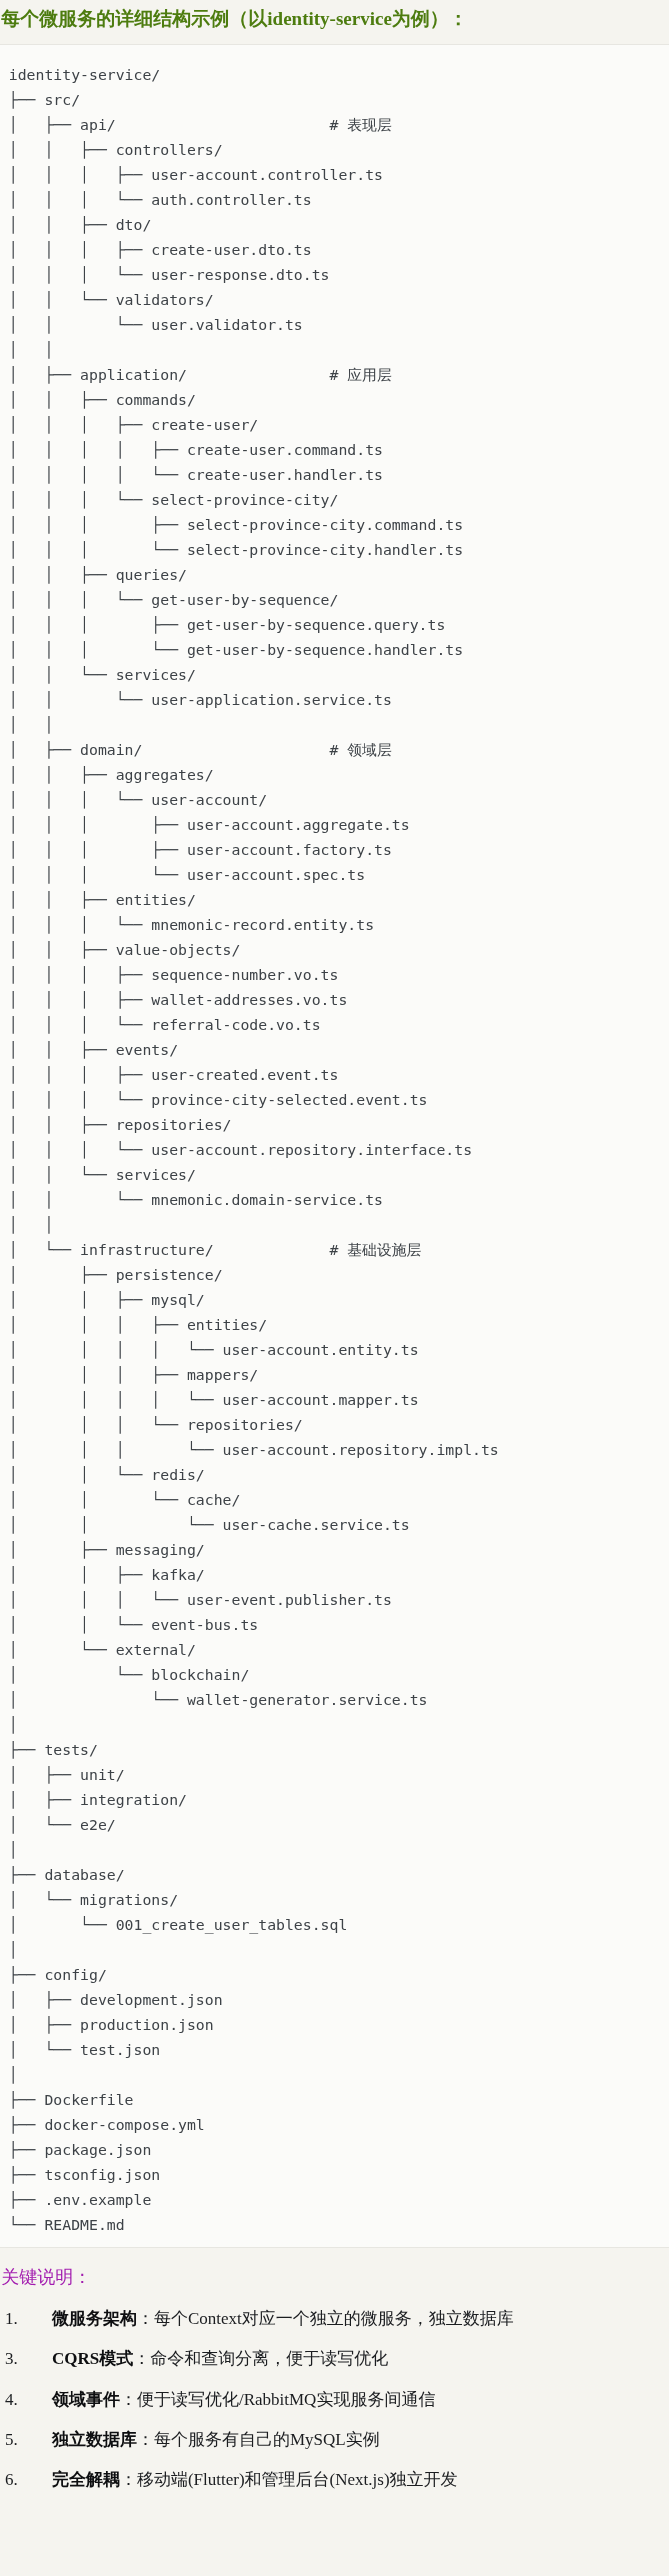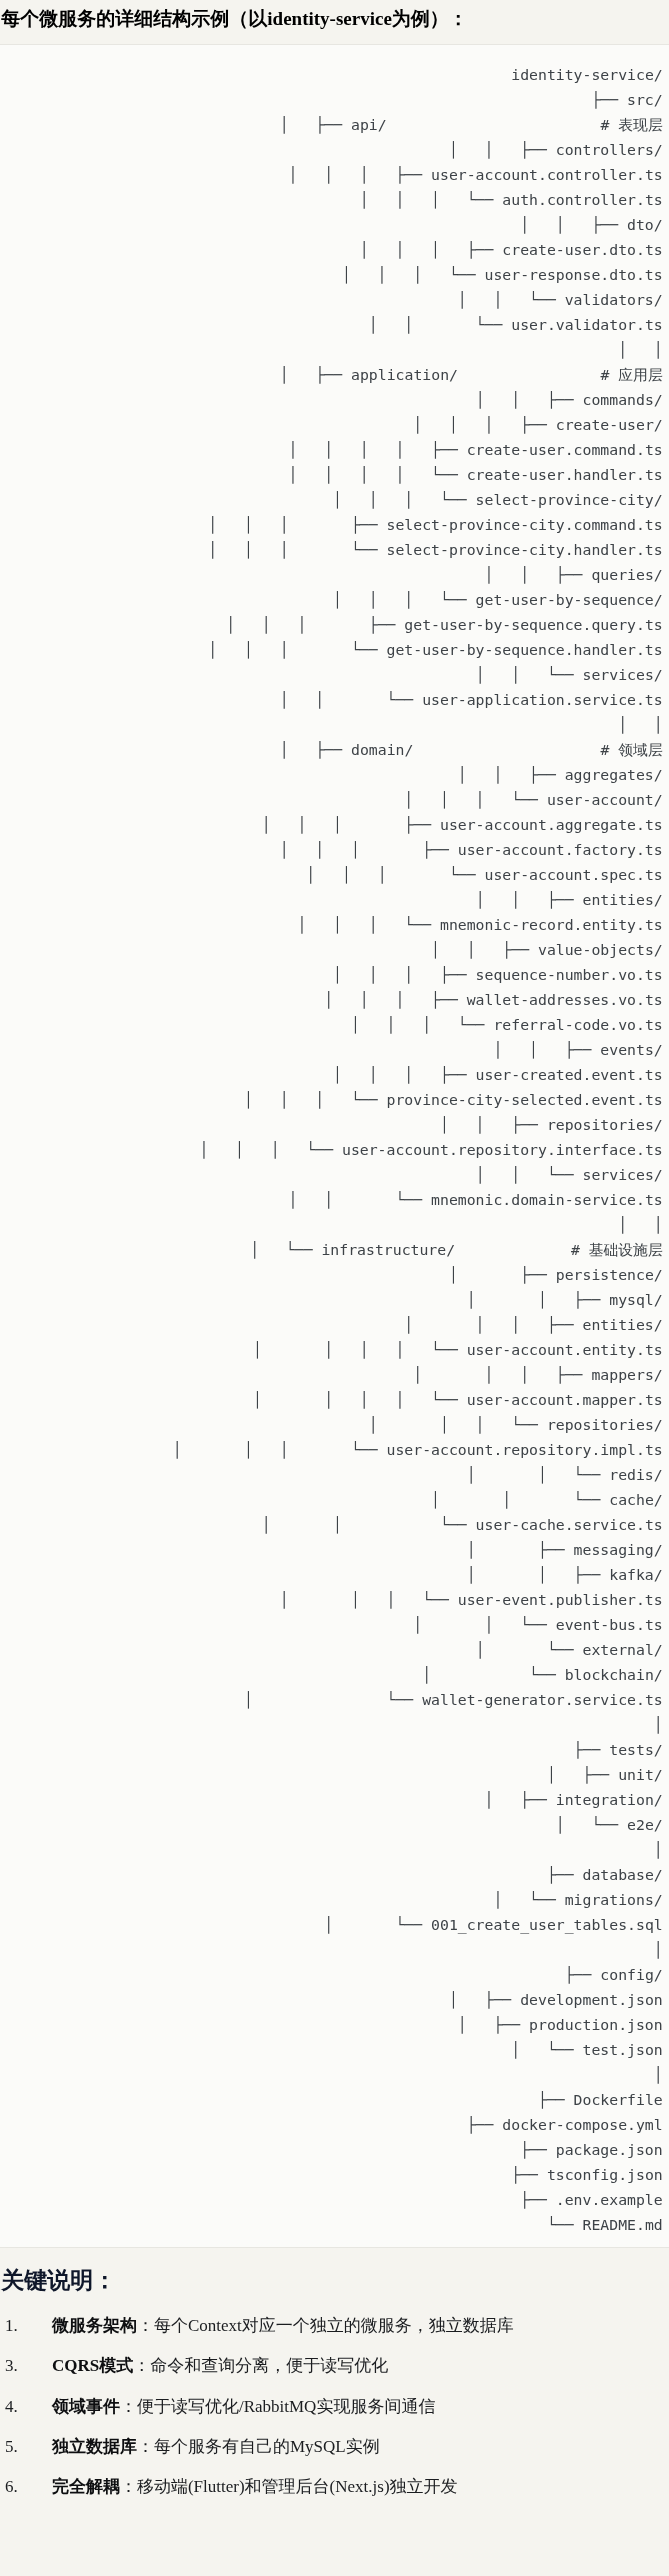--- a/index.html
+++ b/index.html
@@ -12,48 +12,47 @@
     box-sizing: border-box;
   }
   .page { width: 669px; }
 
   
   .title {
     font-size: 19px;
     font-weight: 700;
     line-height: 1.35;
     padding: 5.6px 5px 13px 1.3px;
-    color: #000000;
+    color: #4d7c0f;
   }
 
   
   .codeblock {
     background: #fbfbf9;
     border-top: 0.6px solid #e7e6e1;
     border-bottom: 0.6px solid #e7e6e1;
     padding: 17px 6.3px 10px 8.8px;
     overflow: hidden;
   }
   .codeblock pre {
     margin: 0;
     font-family: "DejaVu Sans Mono", monospace;
     font-size: 14.8px;
     line-height: 25px;
     color: #3d4247;
     white-space: pre;
-    text-align: right;
   }
 
   
   .notes { padding: 0 7.5px 19px 1.3px; }
   .notes-heading {
-    font-size: 23px;
-    font-weight: 700;
+    font-size: 18px;
+    font-weight: 400;
     margin: 17px 0 0 0;
-    color: #0f172a;
+    color: #a21caf;
   }
   .note-item {
     font-size: 17px;
     line-height: 1.25;
     margin: 19px 0 0 3.8px;
   }
   .note-item .num { margin-right: 3.1px; }
   .note-item strong { font-weight: 700; color: #0e0f11; margin-left: 31px; }
   .footer-paragraph {
     font-size: 17px;

